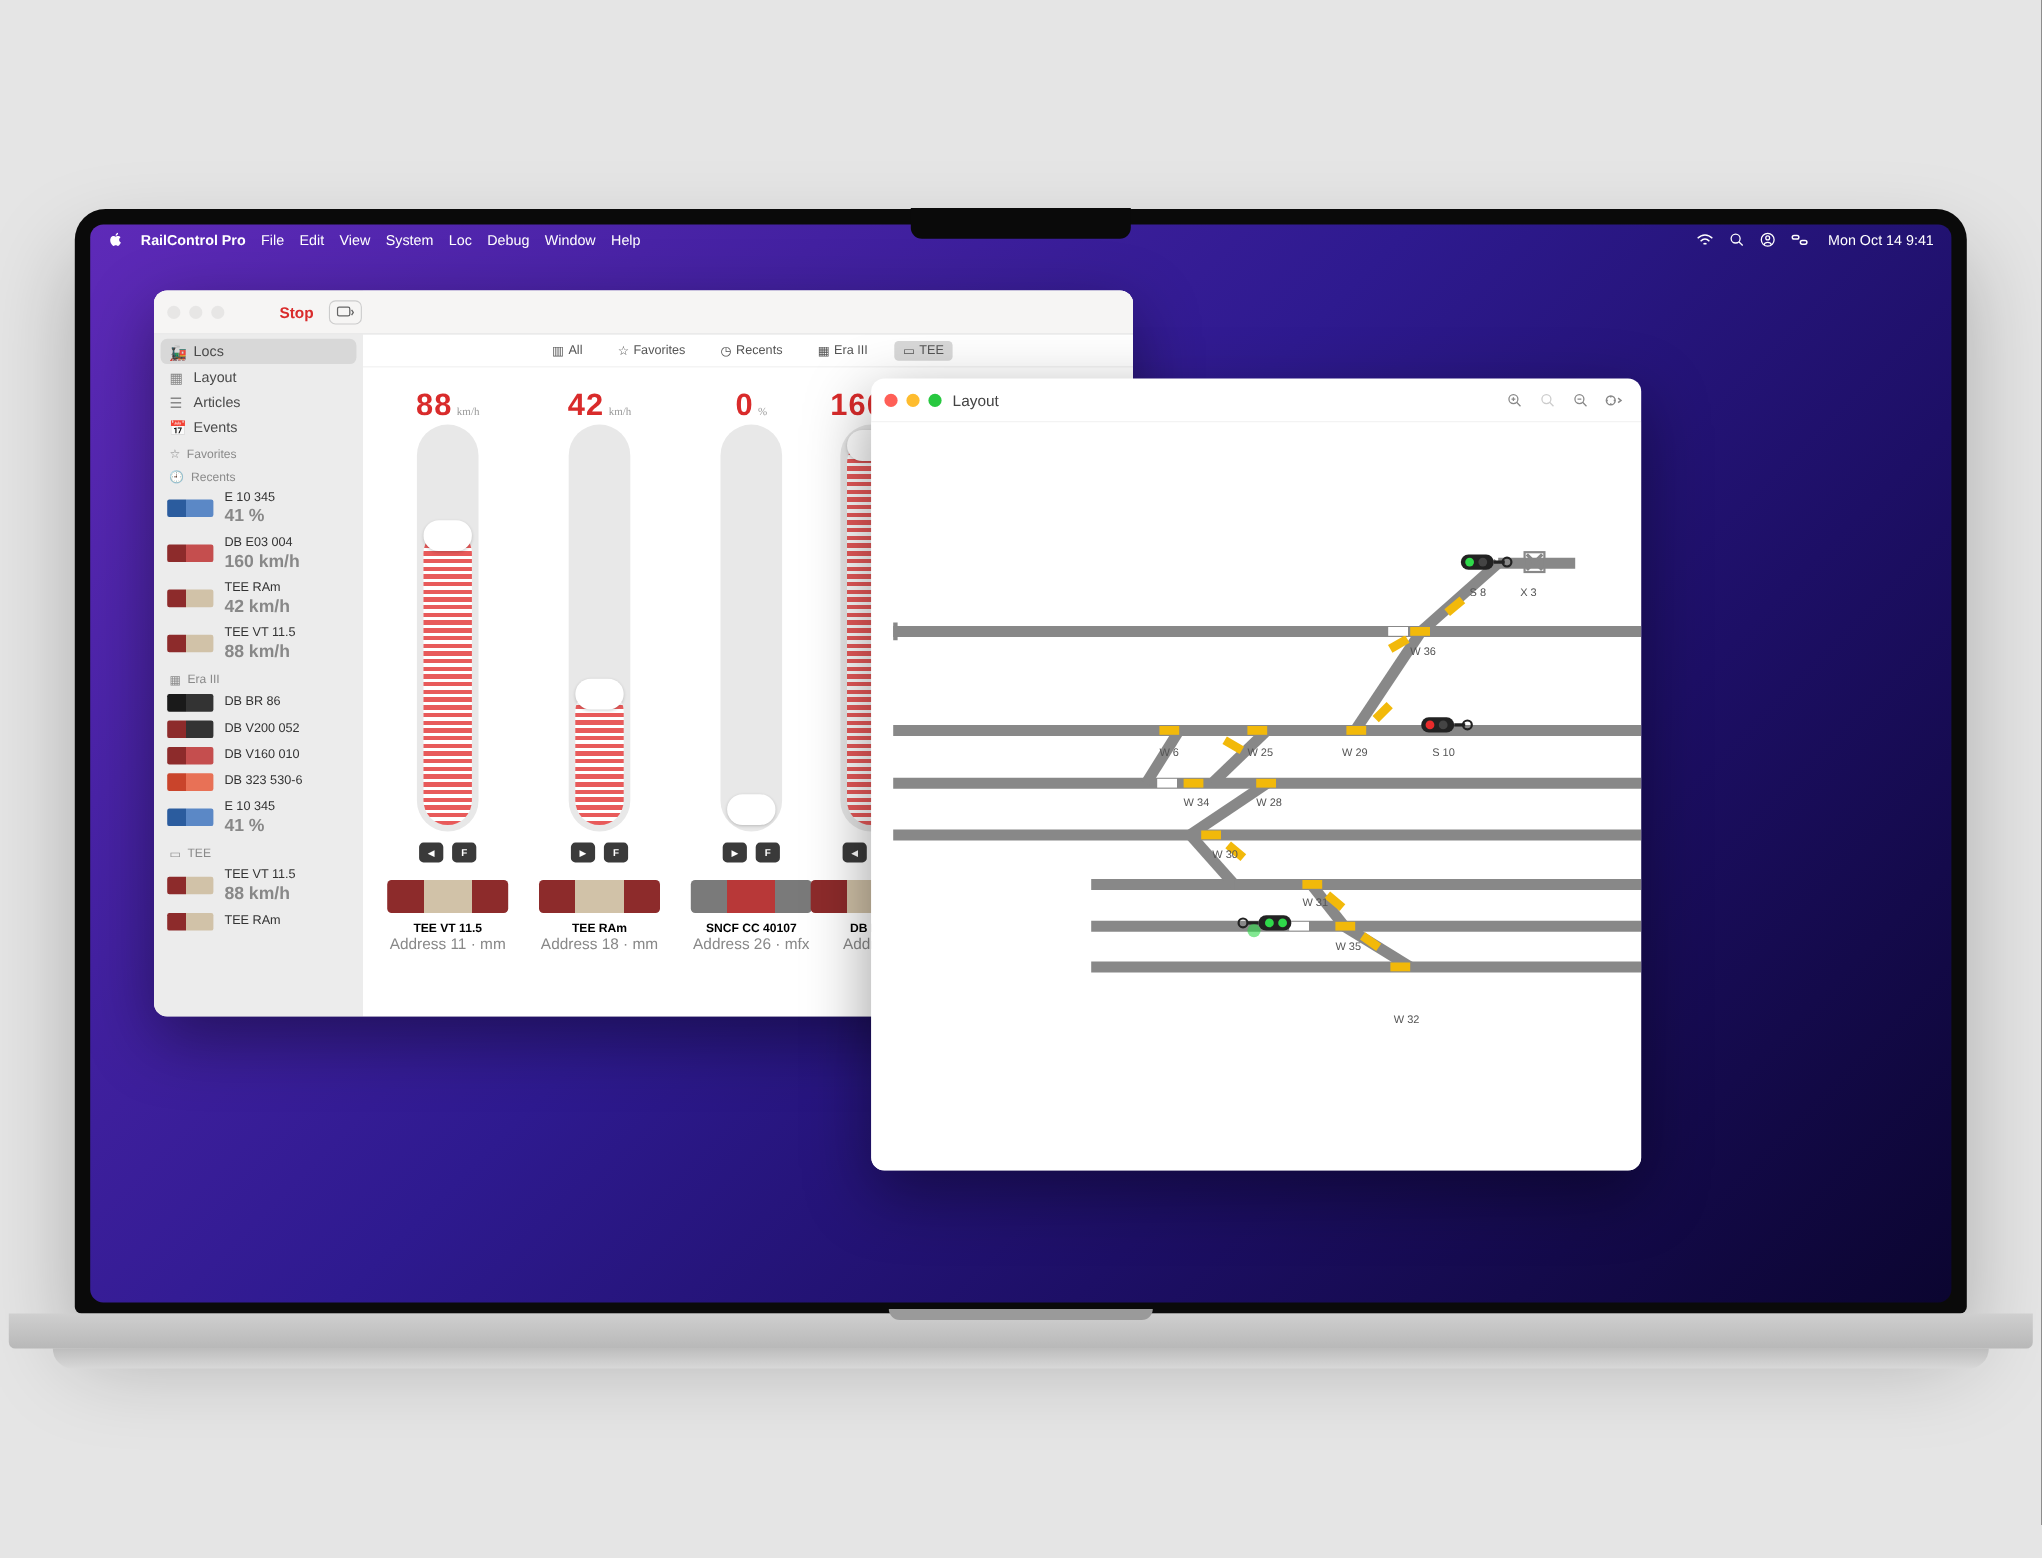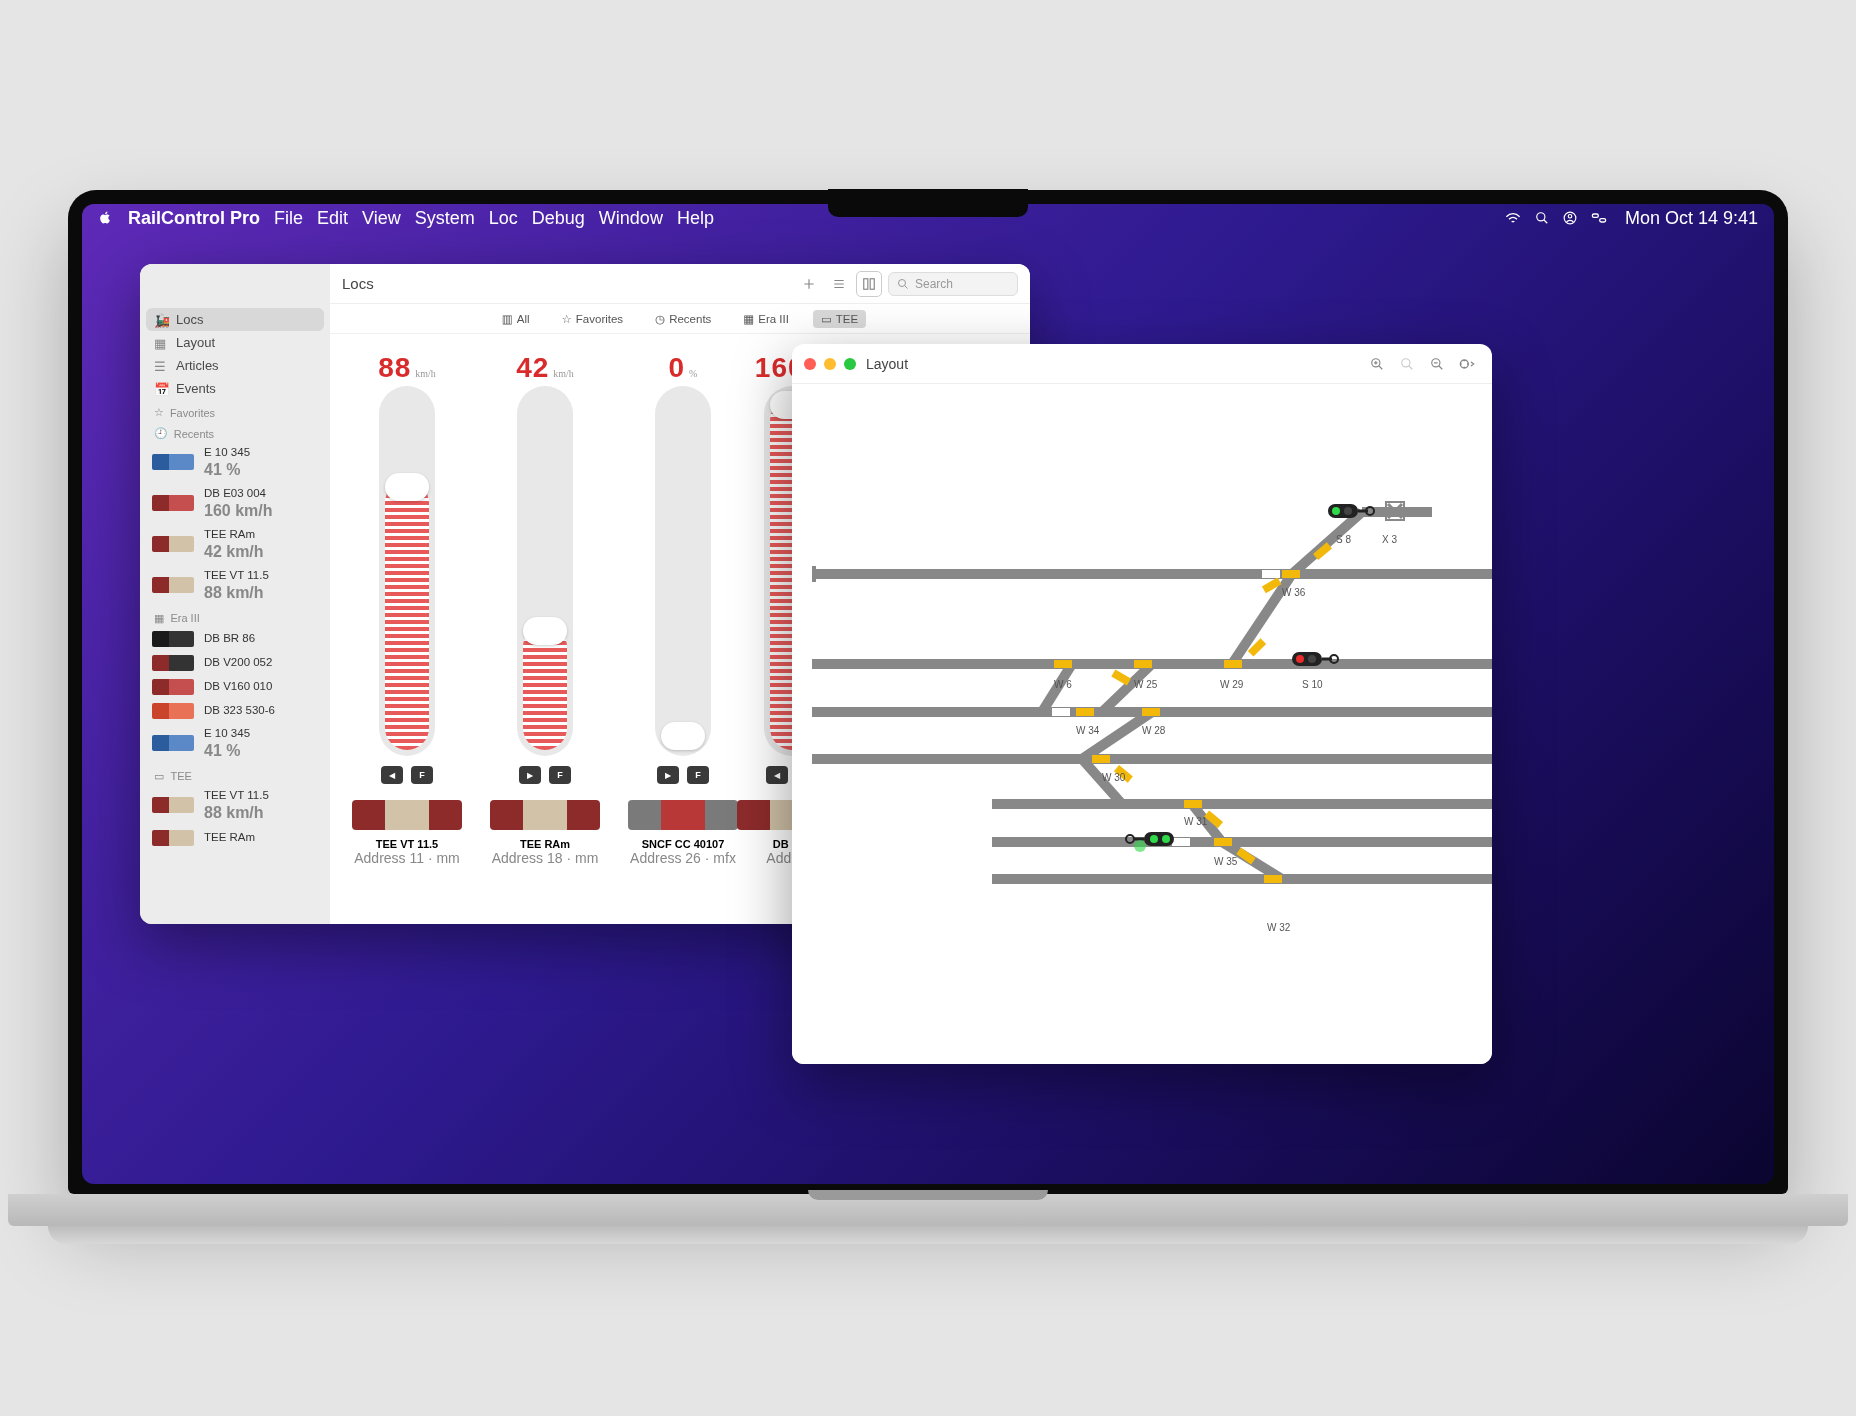--- a/index.html
+++ b/index.html
@@ -8,21 +8,21 @@
 
 .laptop { position: relative; width: 1720px; }
 .screen-bezel { background: #0a0a0a; border-radius: 28px 28px 6px 6px; padding: 14px 14px 10px 14px; box-shadow: 0 40px 80px rgba(0,0,0,.25); position: relative; }
 .notch { position: absolute; top: -1px; left: 50%; transform: translateX(-50%); width: 200px; height: 28px; background: #0a0a0a; border-radius: 0 0 10px 10px; z-index: 200; }
 .screen { width: 100%; height: 980px; border-radius: 12px; overflow: hidden; background: linear-gradient(135deg, #5e2ab8 0%, #2e1a8f 45%, #1d0f66 70%, #0b0530 100%); position: relative; }
 .base { height: 32px; background: linear-gradient(to bottom, #cfcfcf, #b8b8b8); border-radius: 0 0 6px 6px; margin: 0 -60px; position: relative; }
 .base::before { content:""; position:absolute; top:-4px; left:50%; transform:translateX(-50%); width:240px; height:10px; background:#9a9a9a; border-radius:0 0 14px 14px; }
 .base::after { content:""; position:absolute; bottom:-18px; left:40px; right:40px; height:18px; background:linear-gradient(to bottom,#bdbdbd,#d8d8d8); border-radius:0 0 40px 40px; }
 
 
-.menubar { position:absolute; top:0; left:0; right:0; height:28px; display:flex; align-items:center; padding:0 16px; color:#fff; font-size:18px; font-weight:500; z-index:50; }
+.menubar { position:absolute; top:0; left:0; right:0; height:28px; display:flex; align-items:center; padding:0 16px; color:#fff; font-size:13px; font-weight:500; z-index:50; }
 .menubar .apple { margin-right:16px; }
 .menubar .app-name { font-weight:700; margin-right:14px; }
 .menubar .menu-item { margin-right:14px; cursor:default; }
 .menubar .spacer { flex:1; }
 .menubar .status-icon { margin-left:14px; display:inline-flex; }
 .menubar .datetime { margin-left:18px; }
 
 
 .window { position:absolute; background:#f6f5f4; border-radius:12px; box-shadow: 0 20px 60px rgba(0,0,0,.4); overflow:hidden; }
 .traffic { display:flex; gap:8px; }
@@ -121,20 +121,34 @@
         <span class="status-icon">
             <svg width="16" height="12" viewBox="0 0 24 16" fill="none" stroke="#fff" stroke-width="2">
               <rect x="2" y="2" width="9" height="5" rx="2.5"></rect>
               <rect x="13" y="9" width="9" height="5" rx="2.5"></rect>
             </svg>
           </span>
         <span class="datetime">Mon Oct 14  9:41</span>
       </div>
 
       <div class="window win-main">
+        <div class="titlebar">
+          <div class="traffic">
+            <div class="tl gray"></div>
+              <div class="tl gray"></div>
+              <div class="tl gray"></div>
+          </div>
+          <span class="stop-btn">Stop</span>
+          <span class="display-btn">
+            <svg width="16" height="12" viewBox="0 0 20 14" fill="none" stroke="#666" stroke-width="1.5">
+                <rect x="1" y="1" width="14" height="10" rx="2"></rect>
+                <path d="M17 4l2 3-2 3"></path>
+              </svg>
+          </span>
+        </div>
 
         <div class="sidebar">
           <div id="sb-nav">
               <div class="sb-item sel">
                 <span class="sb-icon">🚂</span>
                 <span>Locs</span>
               </div>
               <div class="sb-item">
                 <span class="sb-icon">▦</span>
                 <span>Layout</span>

